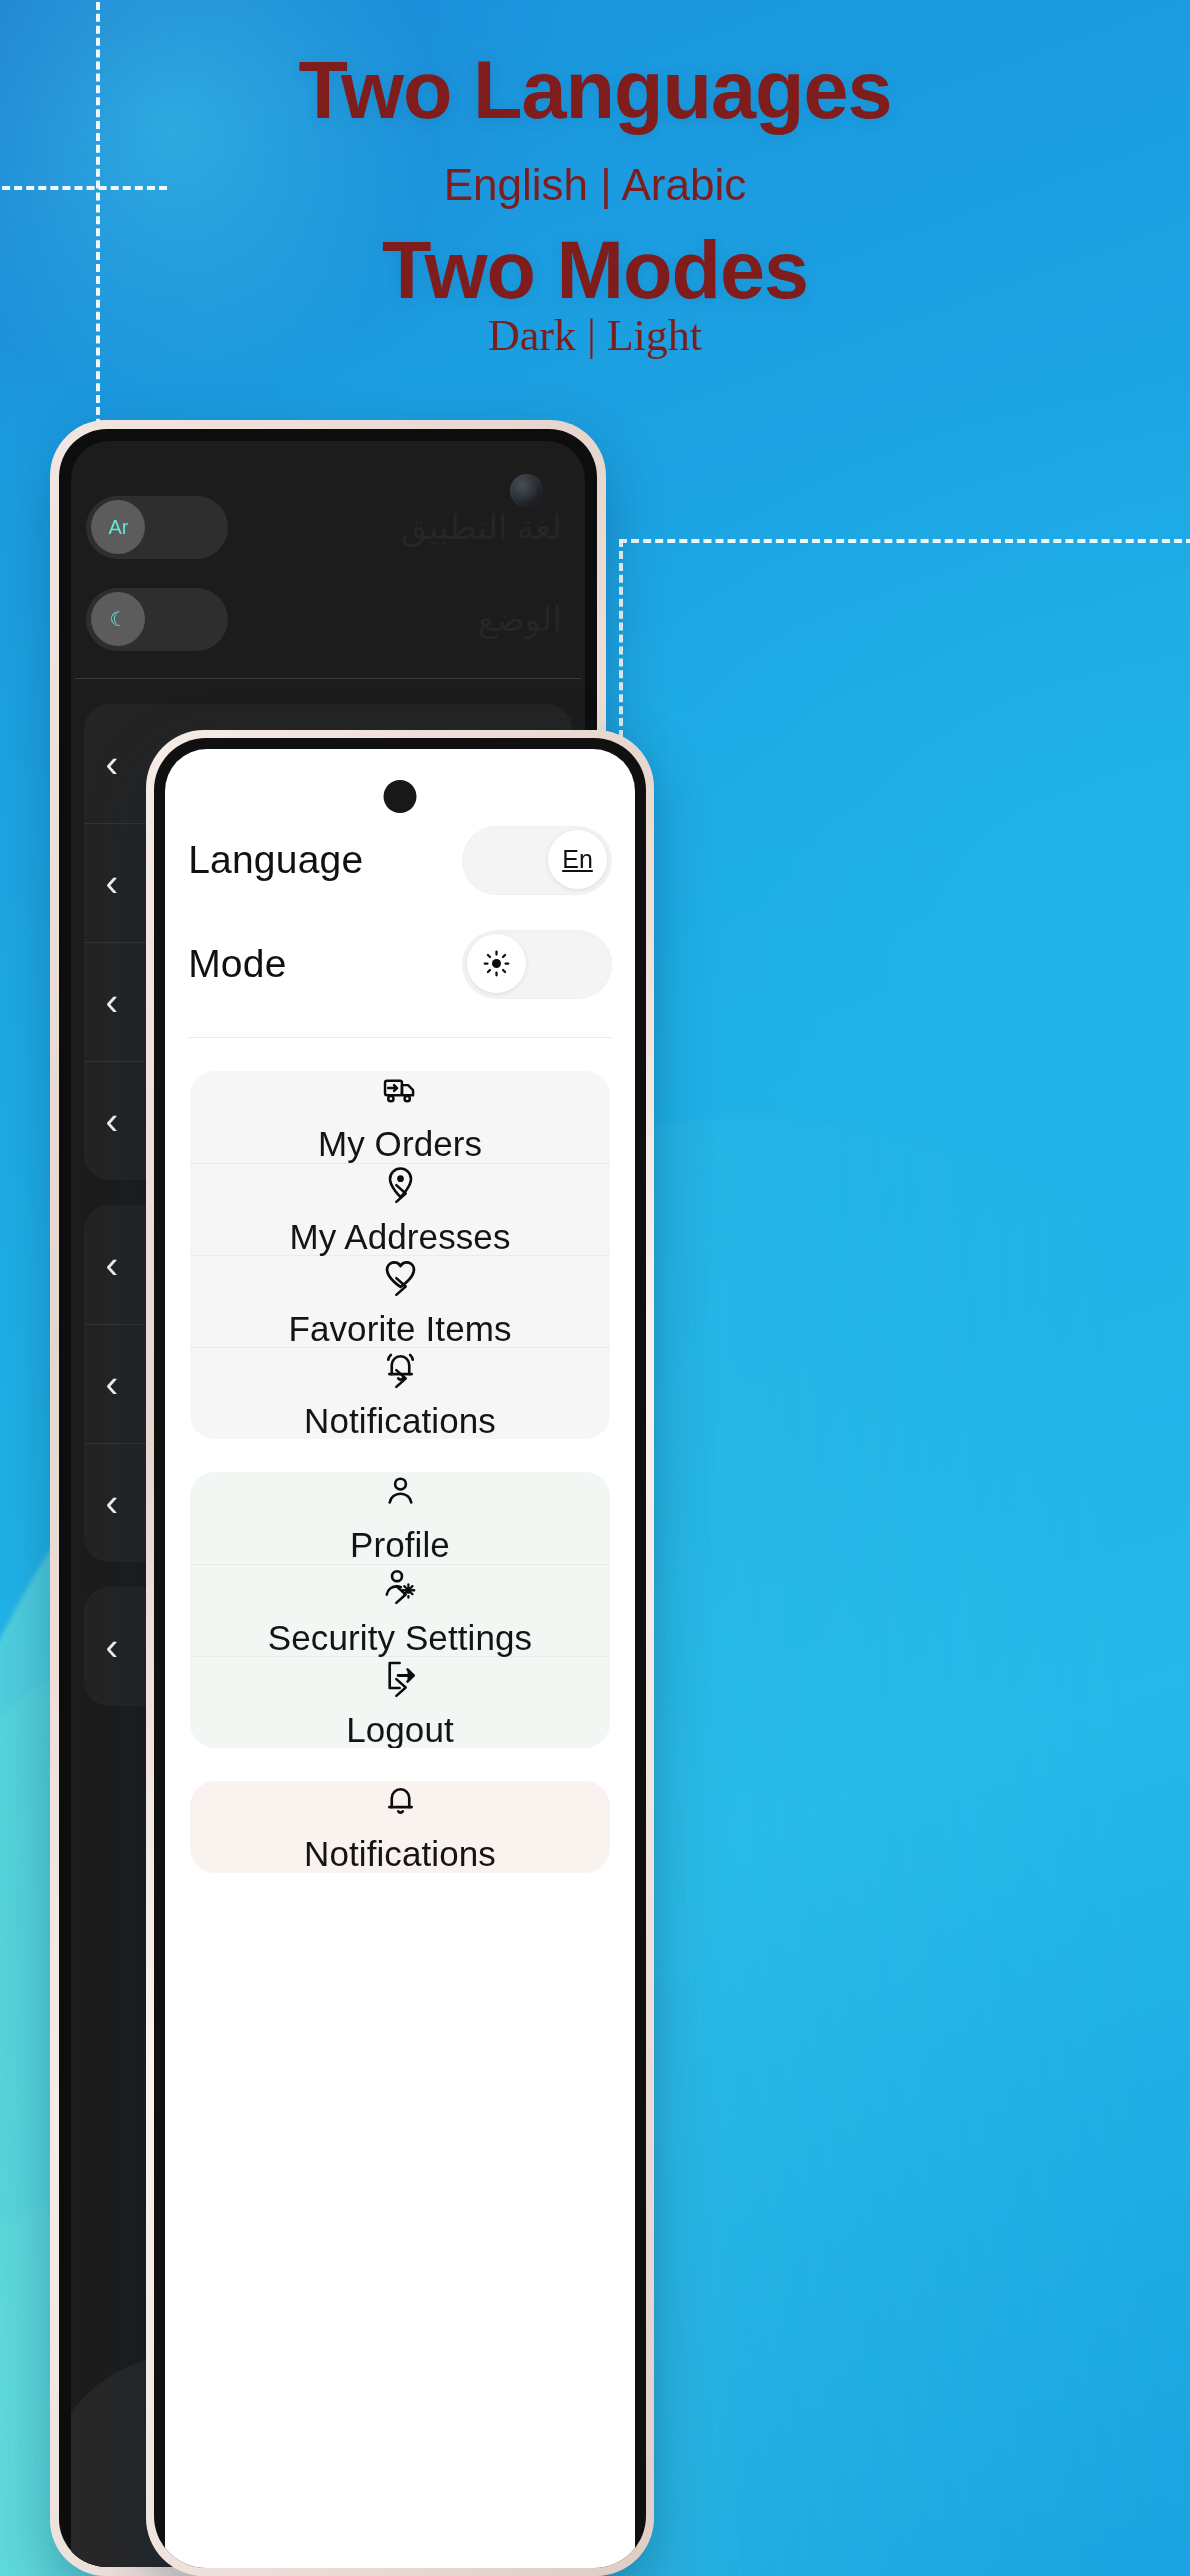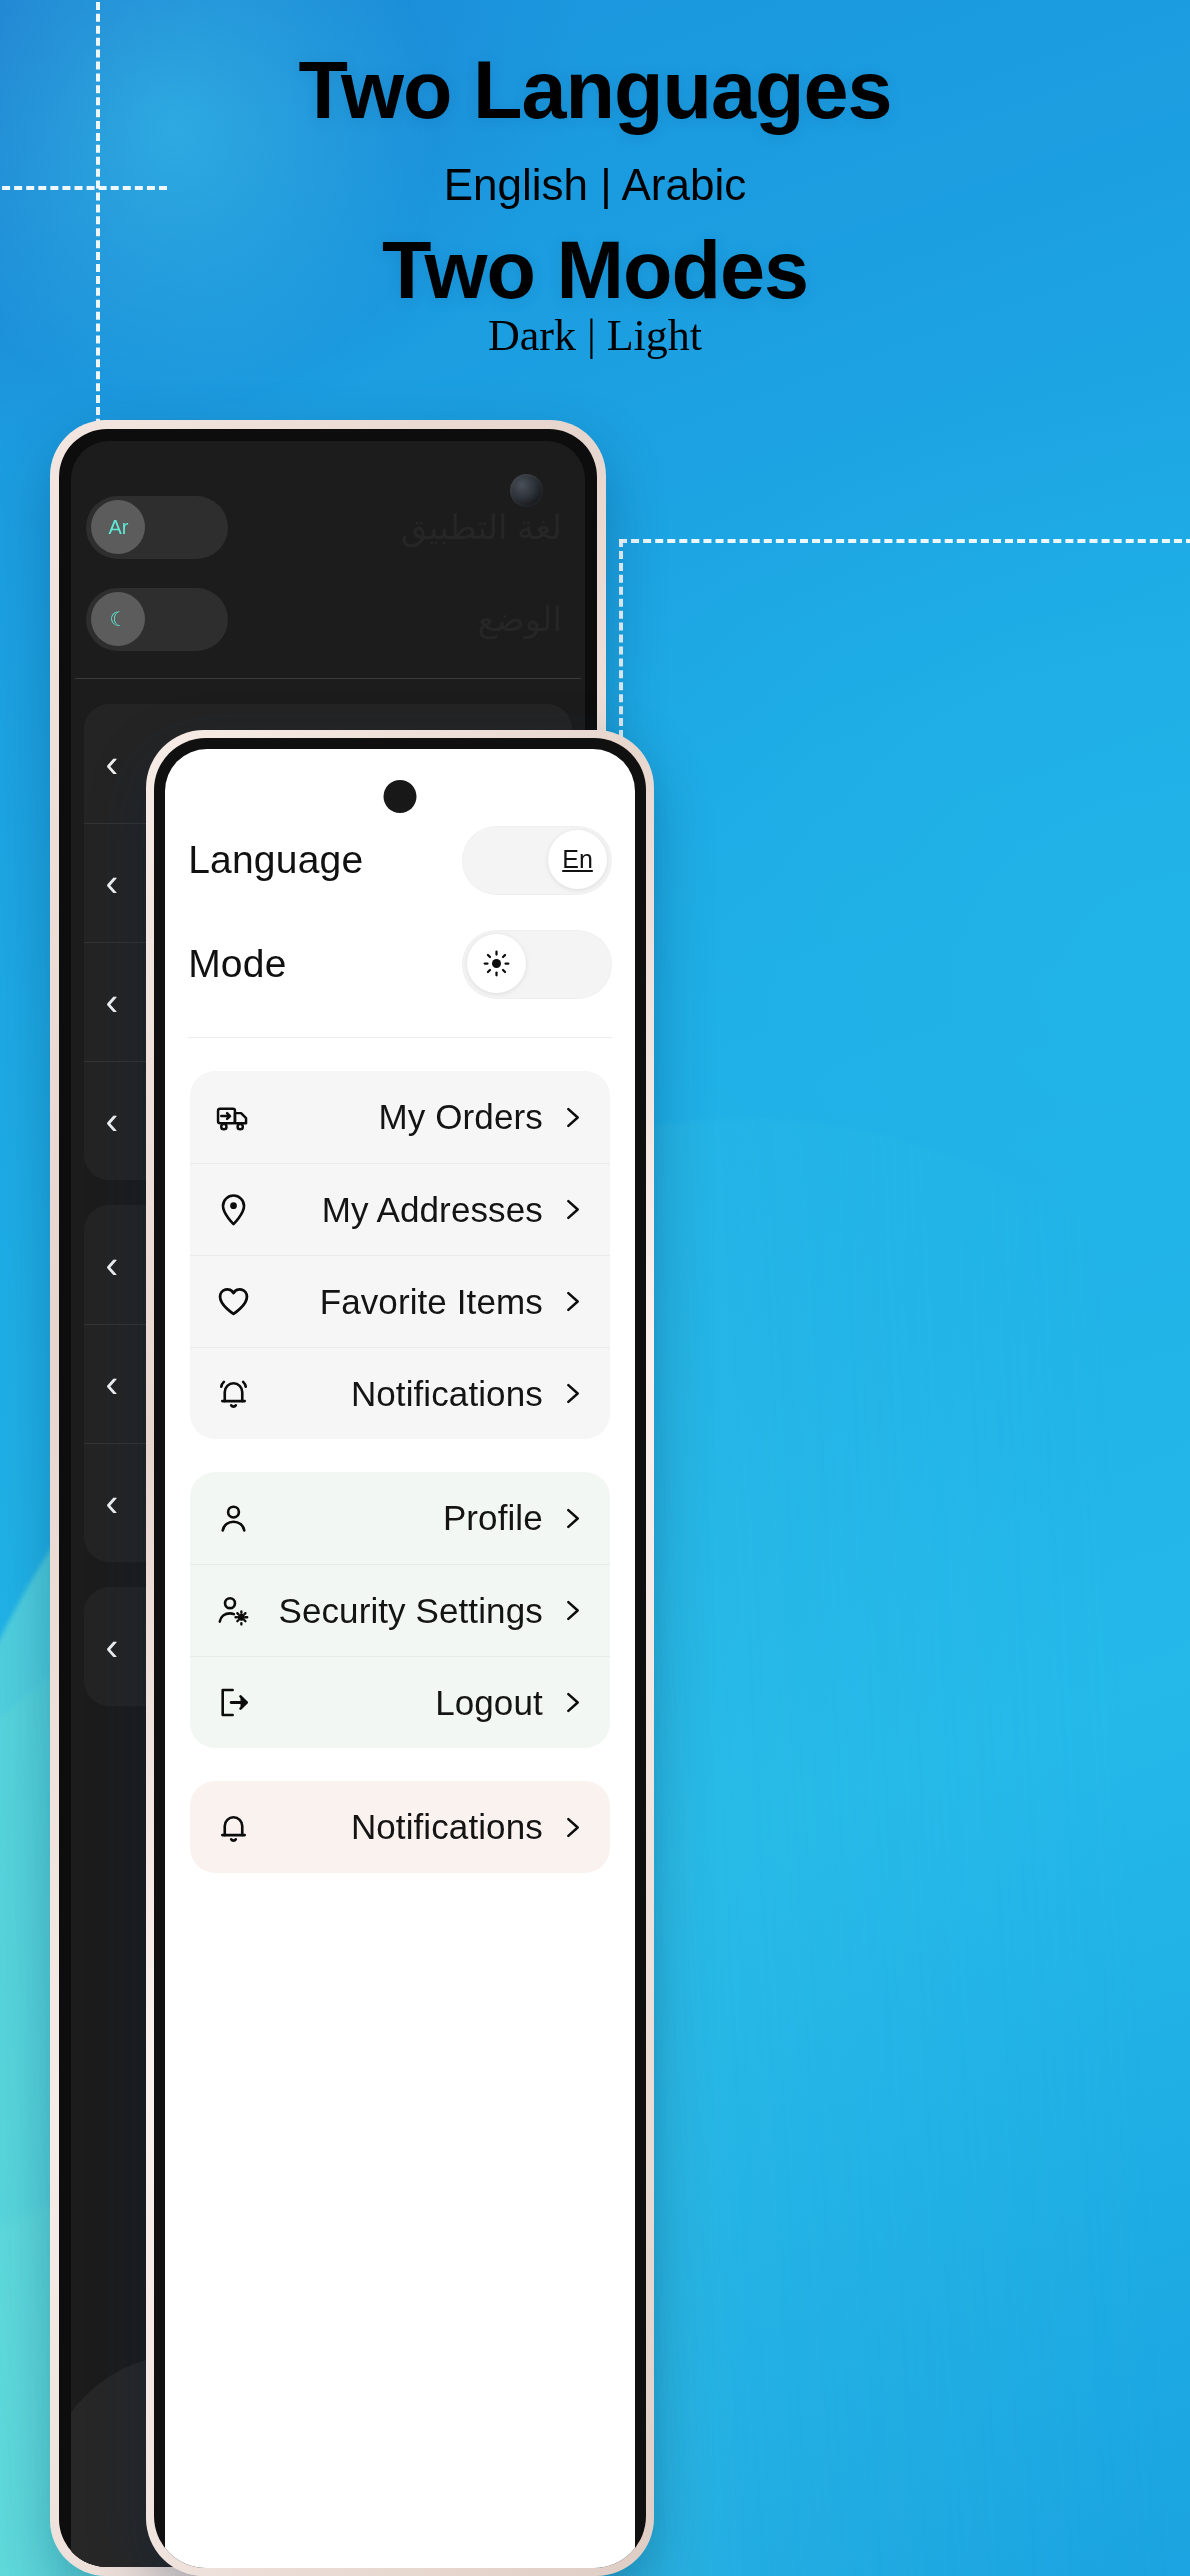--- a/index.html
+++ b/index.html
@@ -74,21 +74,21 @@
   .guide-v-2 {
     left: 619px; top: 539px; width: 0; height: 211px;
     border-left: 4.8px dashed rgba(255,255,255,0.92);
   }
   .guide-h-2 {
     left: 619px; top: 539px; width: 575px; height: 0;
     border-top: 4.8px dashed rgba(255,255,255,0.92);
   }
 
   
-  .hero { position: absolute; left: 0; right: 0; text-align: center; color: #000000; }
+  .hero { position: absolute; left: 0; right: 0; text-align: center; color: #7f1d1d; }
   .hero-title {
     font-size: 81px;
     font-weight: 700;
     letter-spacing: -1px;
     line-height: 1;
     text-shadow: 0 1.9px 13.4px rgba(0,60,110,0.13);
   }
   .hero-sub {
     font-size: 44px;
     font-weight: 300;
@@ -266,20 +266,21 @@
   }
   .lt-card.gray  { background: #f6f6f6; }
   .lt-card.green { background: #f2f7f3; }
   .lt-card.peach { background: #faf2ef; }
 
   .lt-item {
     display: flex; align-items: center;
     height: 92px;
     padding: 0 25px;
     gap: 17px;
+    flex-direction: column;
   }
   .lt-item + .lt-item { border-top: 1px solid rgba(0,0,0,0.045); }
   .lt-item .it-icon {
     width: 36px; height: 36px; flex: 0 0 auto;
     display: flex; align-items: center; justify-content: center;
     color: #0c0c0c;
   }
   .lt-item .it-icon svg { width: 35px; height: 35px; display: block; }
   .lt-item .it-label {
     flex: 1 1 auto;

